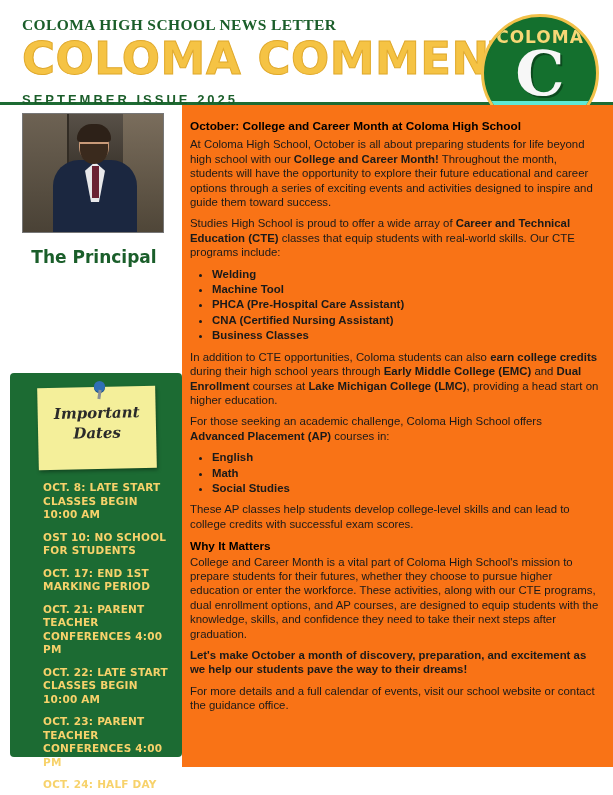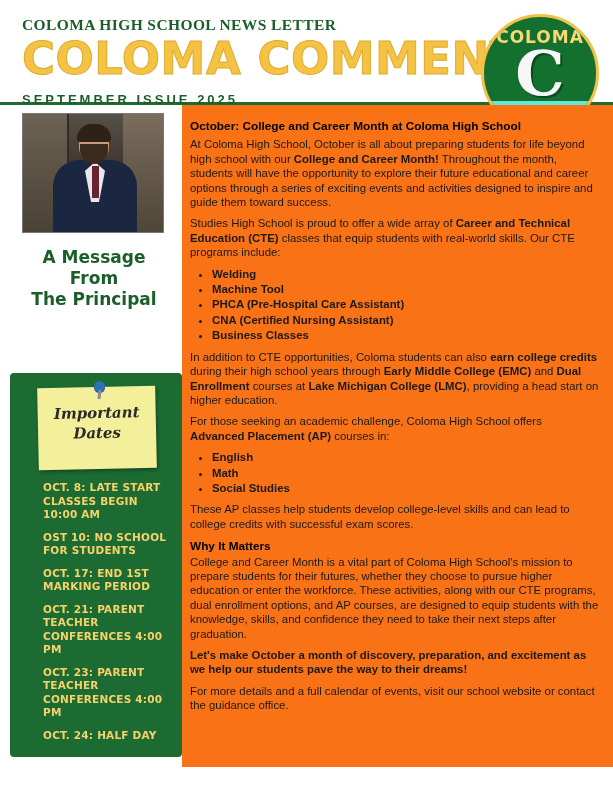--- a/index.html
+++ b/index.html
@@ -297,21 +297,20 @@
         <div class="photo-wall2"></div>
         <div class="body-shirt"></div>
         <div class="shirt-inner"></div>
         <div class="tie"></div>
         <div class="head"></div>
         <div class="beard"></div>
         <div class="hair"></div>
       </div>
 
       <div class="principal-title">
-        <div>A Message From</div>
         <div>The Principal</div>
       </div>
 
       <div class="dates-panel">
         <div class="pin"></div>
         <div class="sticky">
           <span class="l1">Important</span>
           <span>Dates</span>
         </div>
         <div class="dates-list">
@@ -325,20 +324,24 @@
           </div>
           <div class="date-item">
             <span class="dt">Oct. 17:</span>
             <span class="dd">End 1st Marking Period</span>
           </div>
           <div class="date-item">
             <span class="dt">Oct.  21:</span>
             <span class="dd">Parent Teacher Conferences 4:00 pm</span>
           </div>
           <div class="date-item">
+            <span class="dt">Oct. 22:</span>
+            <span class="dd">Late Start Classes Begin 10:00 am</span>
+          </div>
+          <div class="date-item">
             <span class="dt">Oct. 23:</span>
             <span class="dd">Parent Teacher Conferences 4:00 pm</span>
           </div>
           <div class="date-item">
             <span class="dt">Oct. 24:</span>
             <span class="dd">Half Day</span>
           </div>
         </div>
       </div>
     </div>

